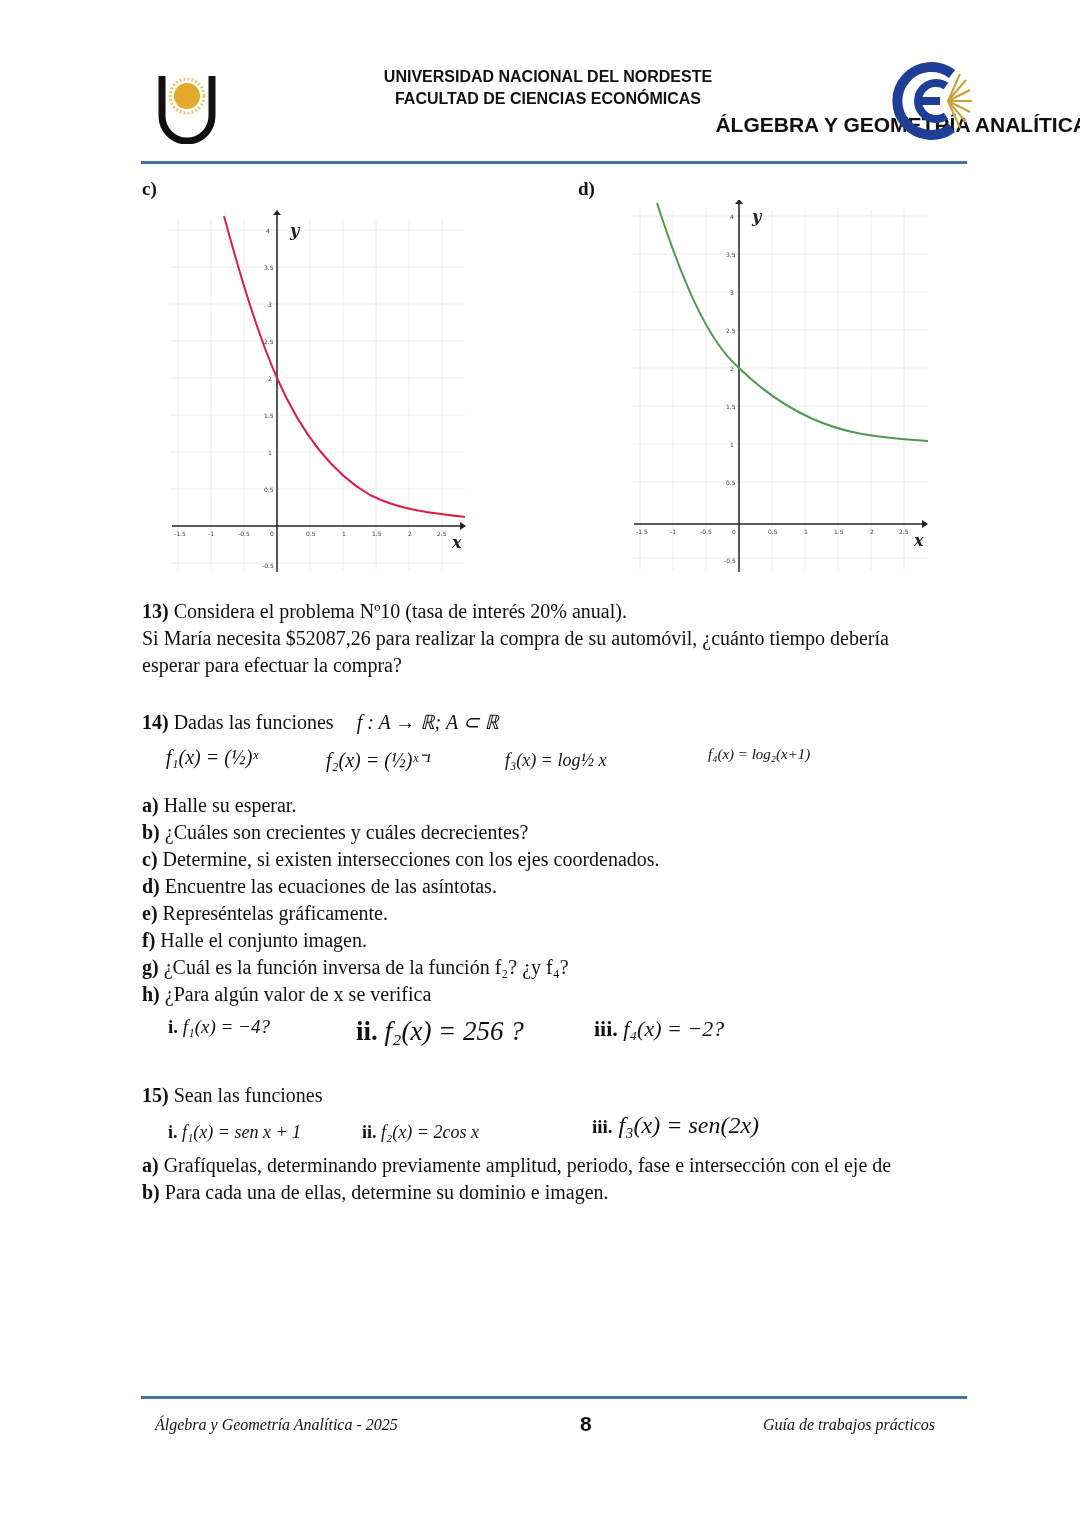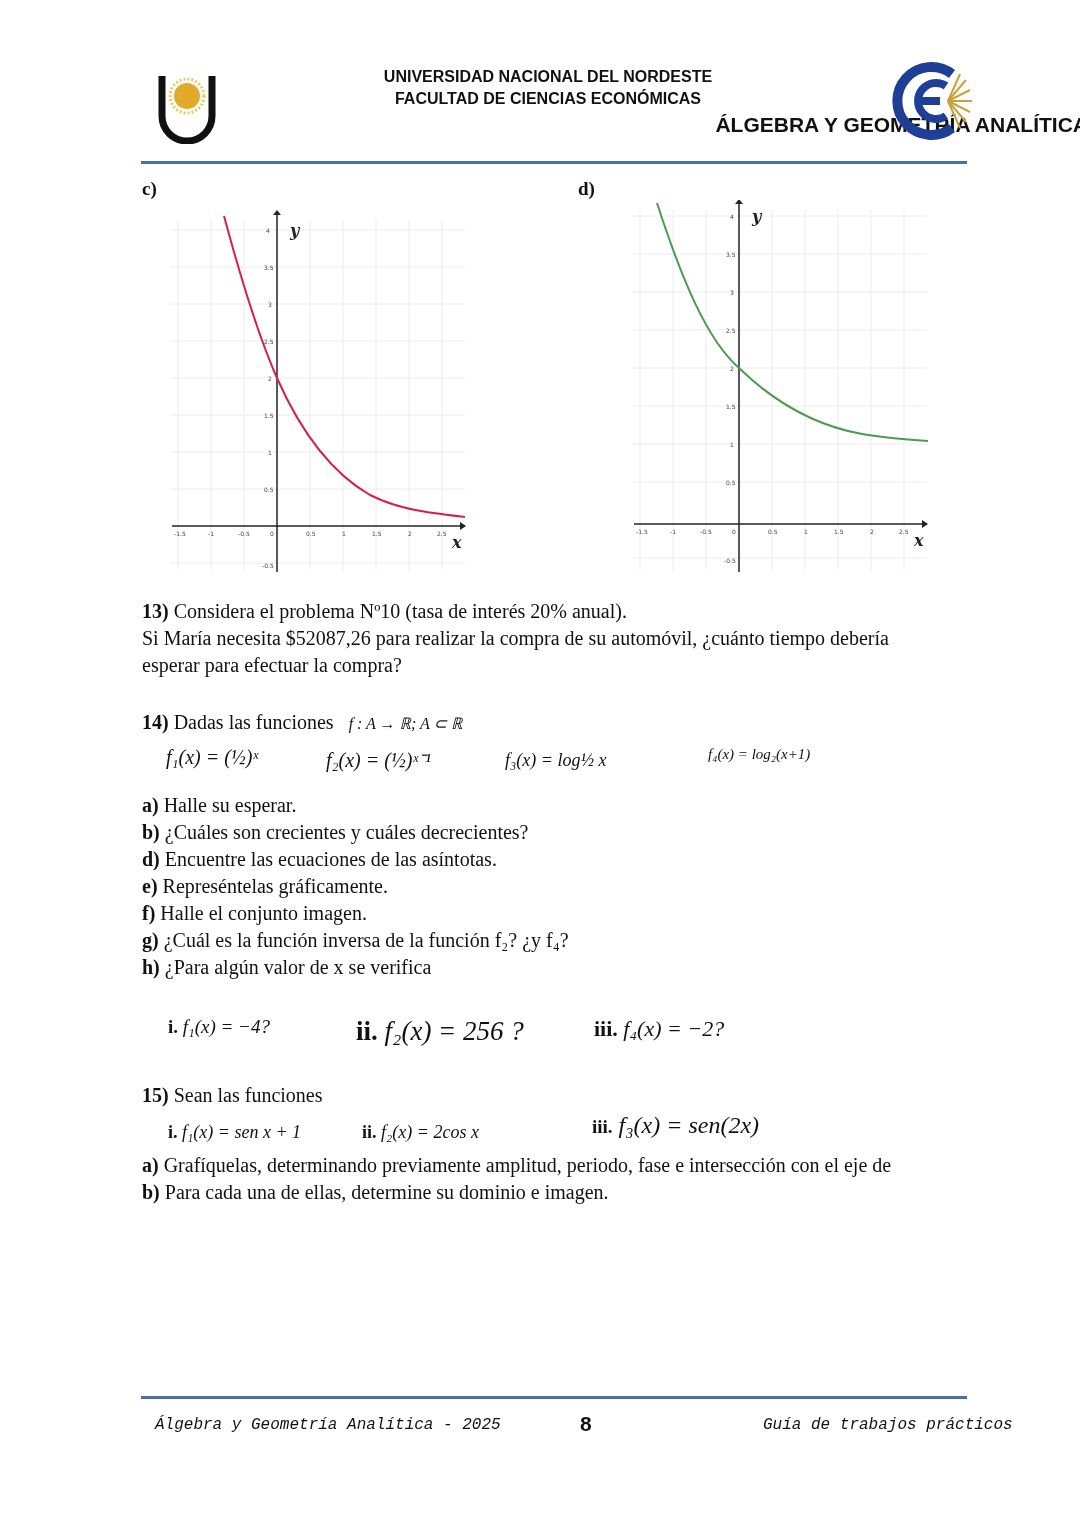--- a/index.html
+++ b/index.html
@@ -13,21 +13,21 @@
   .hdr-title .l3 { font-size:21px; line-height:30px;text-align:right; }
   .rule { position:absolute; left:141px; width:826px; height:3px; background:#4a6fa5; }
   .logo-u { position:absolute; left:148px; top:72px; width:62px; height:72px; }
   .logo-e { position:absolute; left:880px; top:60px; width:86px; height:82px; }
   .lbl { position:absolute; font-weight:bold; font-size:19px; }
   .graph { position:absolute; }
   .txt { position:absolute; left:142px; font-size:20px; line-height:27px; }
   .txt b { font-weight:bold; }
   .math { font-family:"Liberation Serif", serif; font-style:italic; }
   .row { position:absolute; font-size:20px; white-space:nowrap; }
-  .footer { position:absolute; top:1416px; font-family:Liberation Mono, monospace; font-style:italic; font-size:16px; }
+  .footer { position:absolute; top:1416px; font-family:Liberation Serif, serif; font-style:italic; font-size:16px; }
   .pagenum { position:absolute; top:1412px; left:580px; font-family:"Liberation Sans", sans-serif; font-weight:bold; font-size:21px; }
 </style>
 </head>
 <body>
 
 <div class="hdr">
   <svg class="logo-u" viewBox="0 0 62 72">
     <circle cx="31" cy="24" r="13" fill="#e3a92a"></circle>
     <circle cx="31" cy="24" r="17" fill="none" stroke="#f0c766" stroke-width="3" stroke-dasharray="2 2"></circle>
     <path d="M6 4 V44 A25 25 0 0 0 56 44 V4" fill="none" stroke="#111" stroke-width="7"></path>
@@ -156,30 +156,31 @@
 </svg>
 
 <div class="txt" style="top:598px">
   <div><b>13)</b><span> Considera el problema Nº10 (tasa de interés 20% anual).</span></div>
   <div>Si María necesita $52087,26 para realizar la compra de su automóvil, ¿cuánto tiempo debería</div>
   <div>esperar para efectuar la compra?</div>
 </div>
 
 <div class="txt" style="top:709px">
   <b>14)</b><span> Dadas las funciones</span>
-  <span class="math" style="margin-left:10px;font-size:16px">f : A → ℝ;  A ⊂ ℝ</span>
+  <span class="math" style="margin-left:18px;font-size:20px">f : A → ℝ;  A ⊂ ℝ</span>
 </div>
 <div class="row math" style="left:166px;top:746px">f₁(x) = (½)ˣ</div>
 <div class="row math" style="left:326px;top:746px">f₂(x) = (½)ˣ⁻¹</div>
 <div class="row math" style="left:505px;top:750px;font-size:18px">f₃(x) = log½ x</div>
 <div class="row math" style="left:708px;top:746px;font-size:15px">f₄(x) = log₂(x+1)</div>
 
 <div class="txt" style="top:792px">
   <div><b>a)</b><span> Halle su esperar.</span></div>
   <div><b>b)</b><span> ¿Cuáles son crecientes y cuáles decrecientes?</span></div>
+  <div><b>c)</b><span> Determine, si existen intersecciones con los ejes coordenados.</span></div>
   <div><b>d)</b><span> Encuentre las ecuaciones de las asíntotas.</span></div>
   <div><b>e)</b><span> Represéntelas gráficamente.</span></div>
   <div><b>f)</b><span> Halle el conjunto imagen.</span></div>
   <div><b>g)</b><span> ¿Cuál es la función inversa de la función f₂? ¿y f₄?</span></div>
   <div><b>h)</b><span> ¿Para algún valor de x se verifica</span></div>
 </div>
 <div class="row" style="left:168px;top:1016px;font-size:19px"><b>i.</b><span class="math"> f₁(x) = −4?</span></div>
 <div class="row" style="left:356px;top:1016px;font-size:27px"><b>ii.</b><span class="math"> f₂(x) = 256 ?</span></div>
 <div class="row" style="left:594px;top:1016px;font-size:22px"><b>iii.</b><span class="math"> f₄(x) = −2?</span></div>
 

